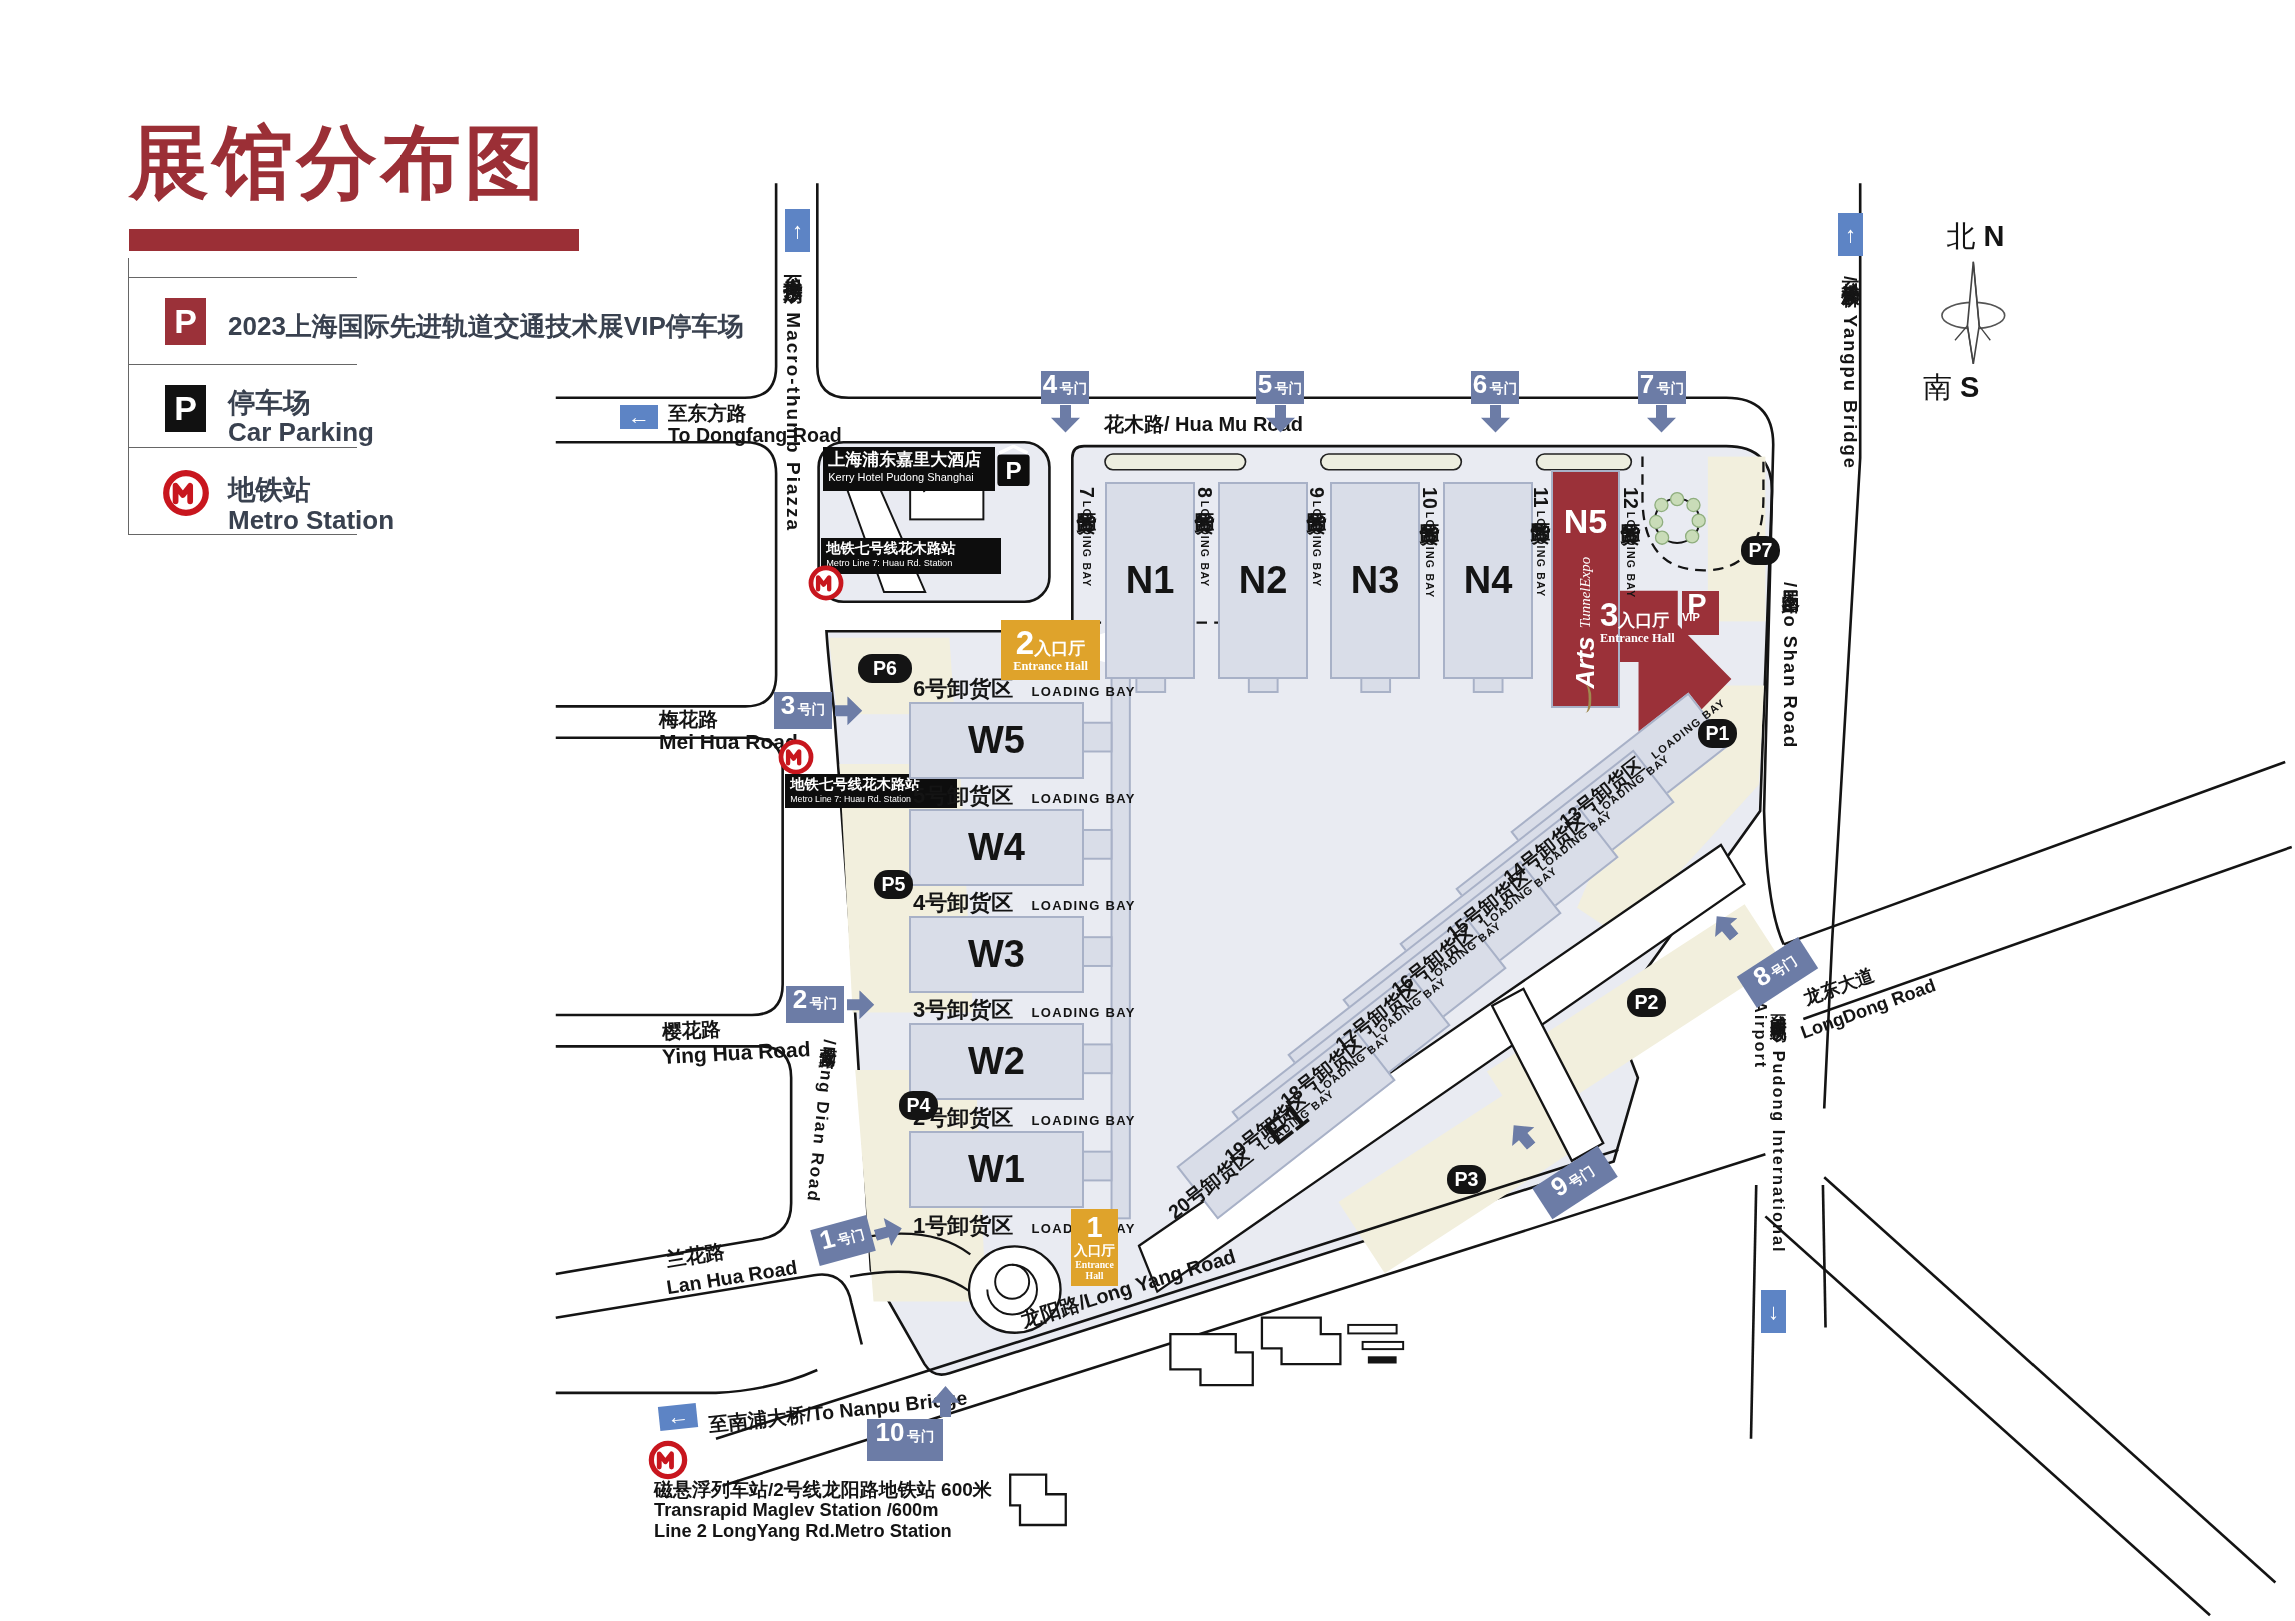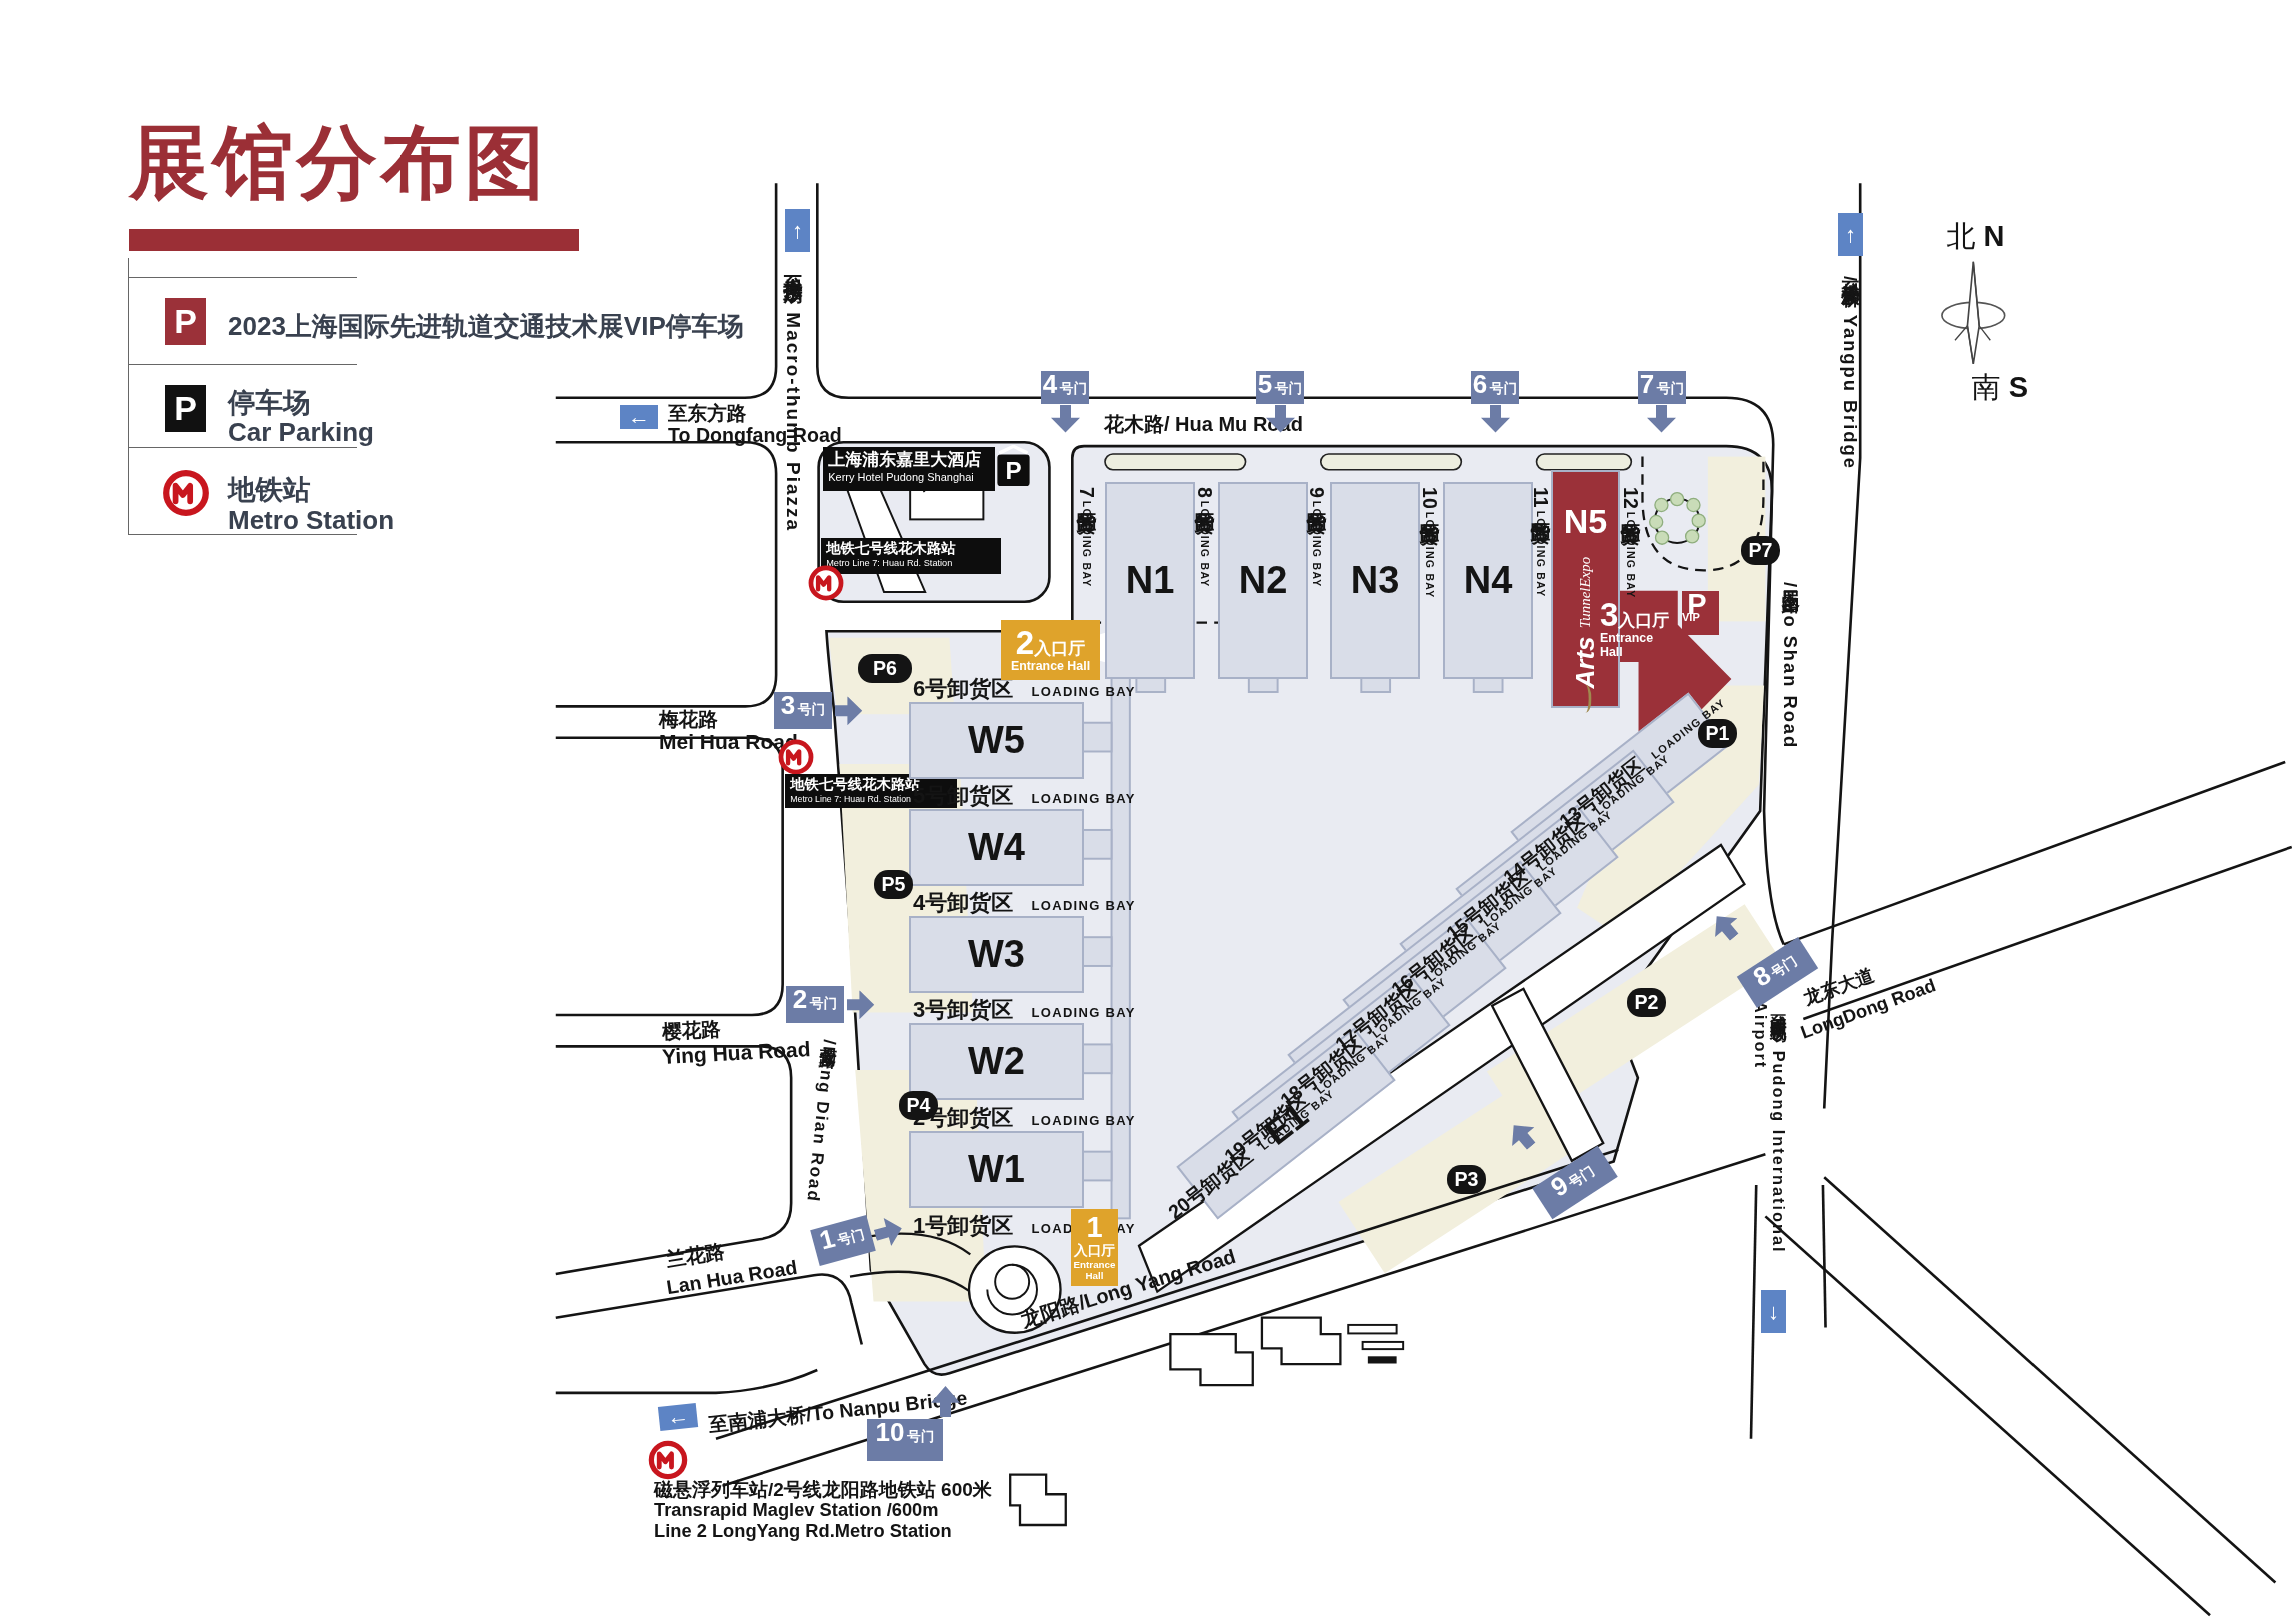--- a/index.html
+++ b/index.html
@@ -39,21 +39,21 @@
   .nbay{writing-mode:vertical-rl;text-orientation:mixed;white-space:nowrap;}
   .nbay .bay-cn{font-size:19.6px;}
   .nbay .bay-en{font-size:10.5px;}
   .ebay{transform:rotate(-38deg);display:flex;align-items:baseline;gap:13px;white-space:nowrap;}
   .ebay .bay-cn{font-size:19.6px;}
   .ebay .bay-en{font-size:11px;}
   
   .ent{color:#fff;text-align:center;font-weight:bold;}
   .ent .enum{font-size:33px;line-height:1;}
   .ent .ecn{font-size:17px;}
-  .ent .een{font-size:12.4px;line-height:1.1;}
+  .ent .een{font-size:12.4px;line-height:1.1;font-family:Liberation Serif, serif;}
   .plab{background:#141414;color:#fff;font-weight:bold;font-size:19.6px;
         display:flex;align-items:center;justify-content:center;border-radius:14px;}
   .blackbox{background:#0d0d0d;color:#fff;}
   .n5logo{color:#fff;transform:rotate(-90deg);transform-origin:center;white-space:nowrap;text-align:center;}
 </style>
 </head>
 <body>
 
 <div id="stage">
 
@@ -183,21 +183,21 @@
 
   <svg class="abs" style="left:161px;top:468px" width="50" height="50" viewBox="-24 -24 48 48">
       <use href="#metro-logo"></use>
     </svg>
   <div class="abs leg-txt" style="left:228px;top:472px;font-size:27.5px">地铁站</div>
   <div class="abs leg-txt" style="left:228px;top:505px;font-size:26px">Metro Station</div>
 
   <div class="abs" style="left:1923px;top:217px;width:105px;text-align:center;font-size:29px">
     <span>北</span>&nbsp;<b>N</b>
   </div>
-  <div class="abs" style="left:1923px;top:368px;width:105px;text-align:right;font-size:29px">
+  <div class="abs" style="left:1923px;top:368px;width:105px;text-align:left;font-size:29px">
     <span>南</span>&nbsp;<b>S</b>
   </div>
 
   <div class="abs sign" style="left:785px;top:209px;width:25px;height:43px">↑</div>
   <div class="abs vt" style="left:782px;top:260px;height:366px;font-size:19px">至大拇指广场 To Macro-thumb Piazza</div>
 
   <div class="abs sign" style="left:620px;top:405px;width:38px;height:23.5px">←</div>
   <div class="abs roadlab" style="left:668px;top:402px">至东方路</div>
   <div class="abs roadlab" style="left:668px;top:424px">To Dongfang Road</div>
 

